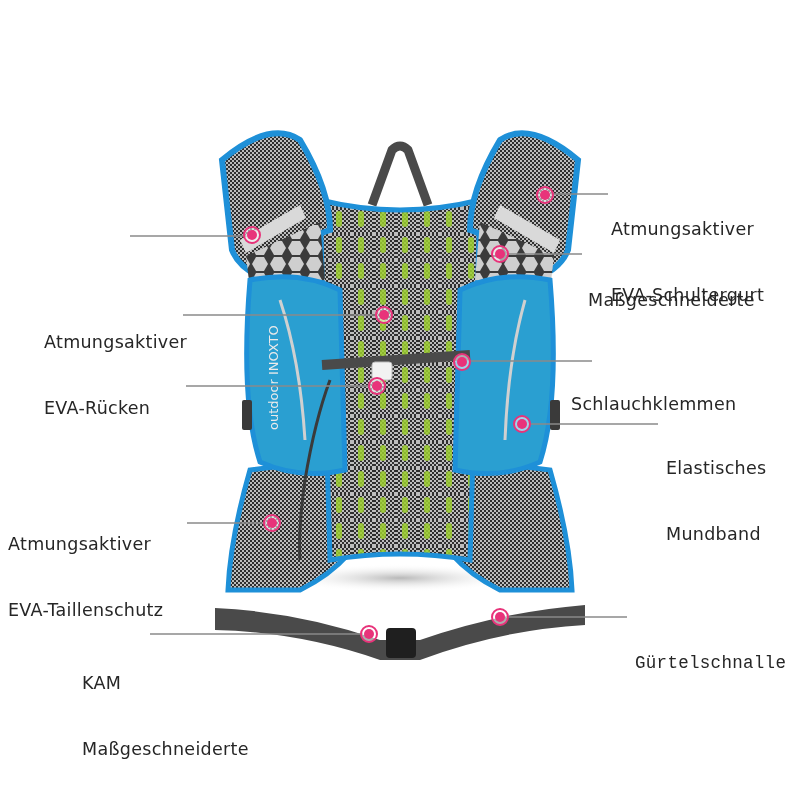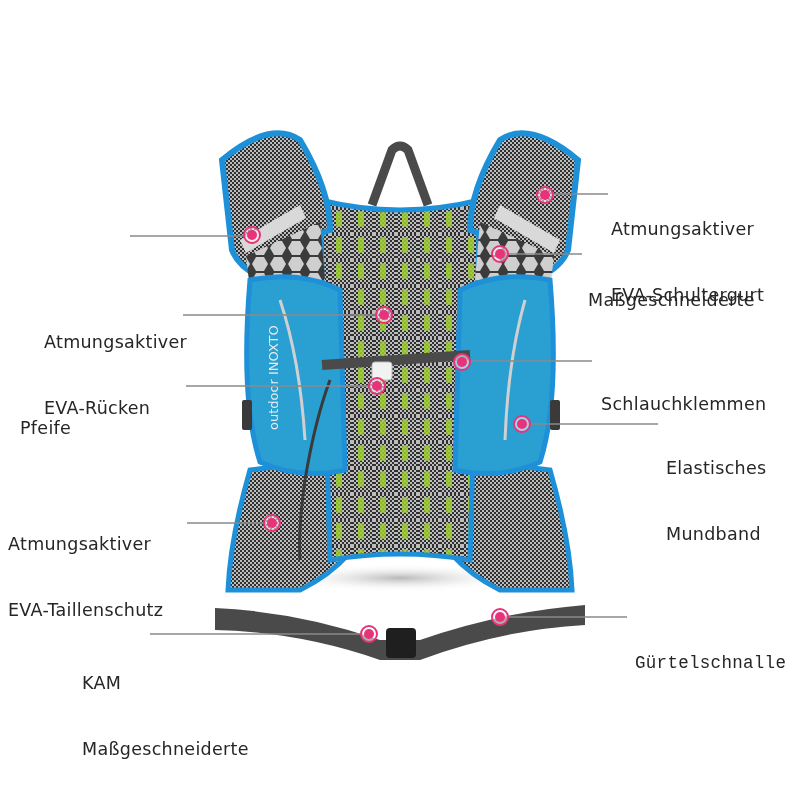--- a/index.html
+++ b/index.html
@@ -102,39 +102,38 @@
         <circle cx="500" cy="617" r="8" fill="rgba(255,255,255,0.55)" stroke="#e8337a" stroke-width="2"></circle>
         <circle cx="500" cy="617" r="5" fill="#e8337a"></circle>
       </g>
   </svg>
 
   <div class="label" style="left:44px;top:287px;">
     <span>Atmungsaktiver</span>
     <span>EVA-Rücken</span>
   </div>
   <div class="label" style="left:20px;top:373px;">
-    <span>Pfeife</span>
   </div>
   <div class="label" style="left:8px;top:489px;">
     <span>Atmungsaktiver</span>
     <span>EVA-Taillenschutz</span>
   </div>
   <div class="label" style="left:82px;top:628px;">
     <span>KAM</span>
     <span>Maßgeschneiderte</span>
     
   </div>
   <div class="label" style="left:611px;top:174px;">
     <span>Atmungsaktiver</span>
     <span>EVA-Schultergurt</span>
   </div>
   <div class="label" style="left:588px;top:245px;">
     <span>Maßgeschneiderte</span>
   </div>
-  <div class="label" style="left:601px;top:349px;">
+  <div class="label" style="left:571px;top:349px;">
     <span>Schlauchklemmen</span>
   </div>
   <div class="label" style="left:666px;top:413px;">
     <span>Elastisches</span>
     <span>Mundband</span>
   </div>
   <div class="label" style="left:635px;top:608px;font-family:Liberation Mono, monospace;">
     <span>Gürtelschnalle</span>
   </div>
 </div>

